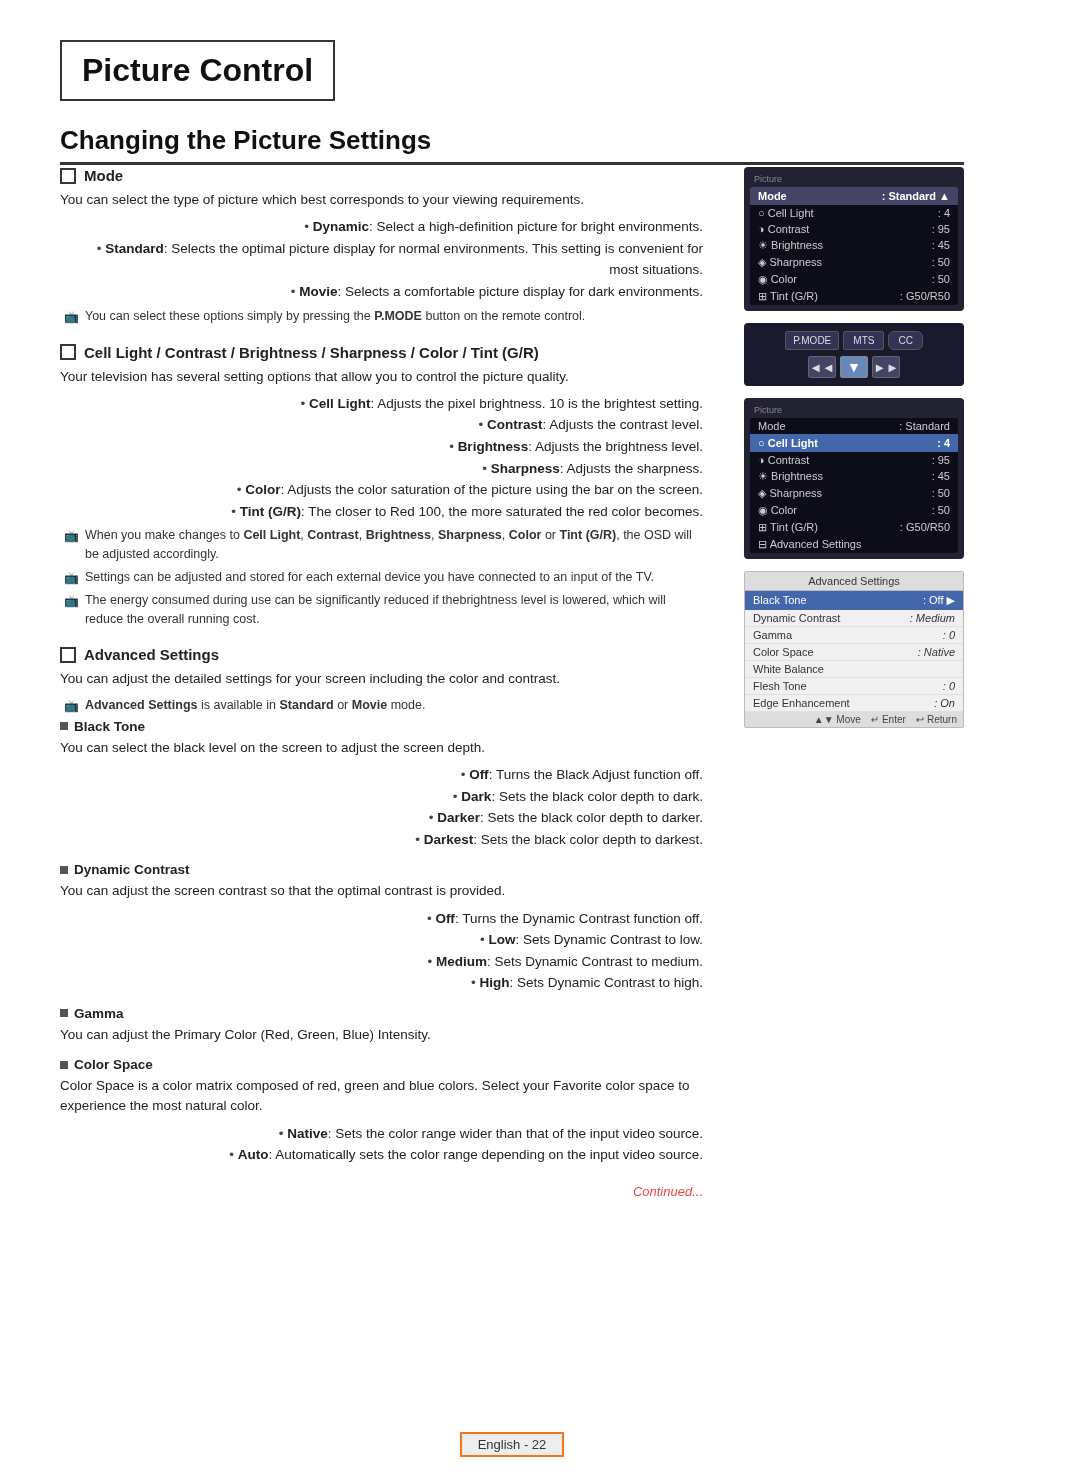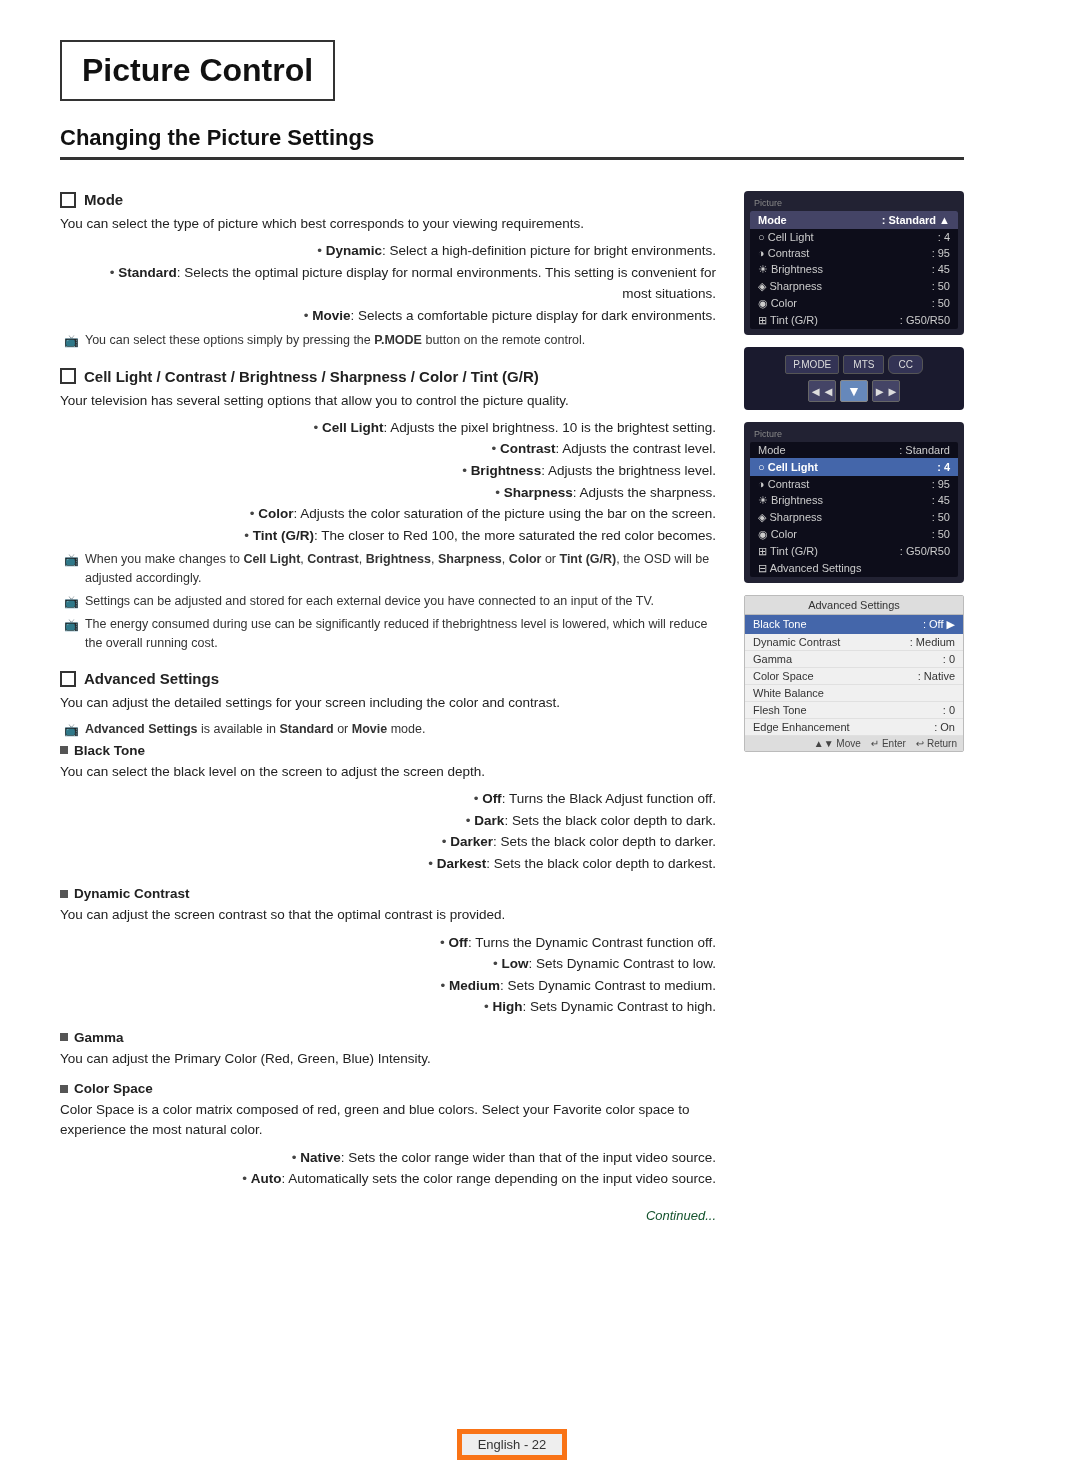--- a/index.html
+++ b/index.html
@@ -25,31 +25,31 @@
       font-size: 32px;
       font-weight: bold;
       color: #111;
       border: 2px solid #333;
       padding: 10px 20px;
       display: inline-block;
       margin-bottom: 24px;
     }
 
     .section-title {
-      font-size: 22px;
+      font-size: 26px;
       font-weight: bold;
       color: #111;
       border-bottom: 3px solid #333;
       padding-bottom: 6px;
-      margin-bottom: 31px;
+      margin-bottom: 2px;
     }
 
     .main-content {
       display: flex;
-      gap: 28px;
+      gap: 41px;
       align-items: flex-start;
     }
 
     .left-column {
       flex: 1;
       min-width: 0;
     }
 
     .right-column {
       width: 220px;
@@ -163,21 +163,21 @@
     .adv-row {
       display: flex;
       justify-content: space-between;
       padding: 2px 8px;
       font-size: 11px;
       color: #222;
       border-bottom: 1px solid #e0e0e0;
     }
 
     .adv-row-label { color: #333; }
-    .adv-row-value { color: #333; }
+    .adv-row-value { color: #333; font-style: italic; }
 
     .adv-footer {
       background: #ddd;
       display: flex;
       justify-content: flex-end;
       gap: 10px;
       padding: 2px 6px;
       font-size: 10px;
       color: #444;
       text-align: center;
@@ -191,27 +191,27 @@
       left: 0;
       right: 0;
       text-align: center;
       font-size: 13px;
       color: #333;
     }
 
     .page-footer span {
       background: #eee;
       padding: 3px 16px;
-      border: 5px solid #f97316;
+      border: 2px solid #f97316;
     }
 
     .continued {
       text-align: right;
       font-style: italic;
-      color: #14532d;
+      color: #ef4444;
       font-size: 13px;
       margin-top: 10px;
     }
   </style>
 </head>
 <body>
 
 <div class="page-wrapper">
 
   

